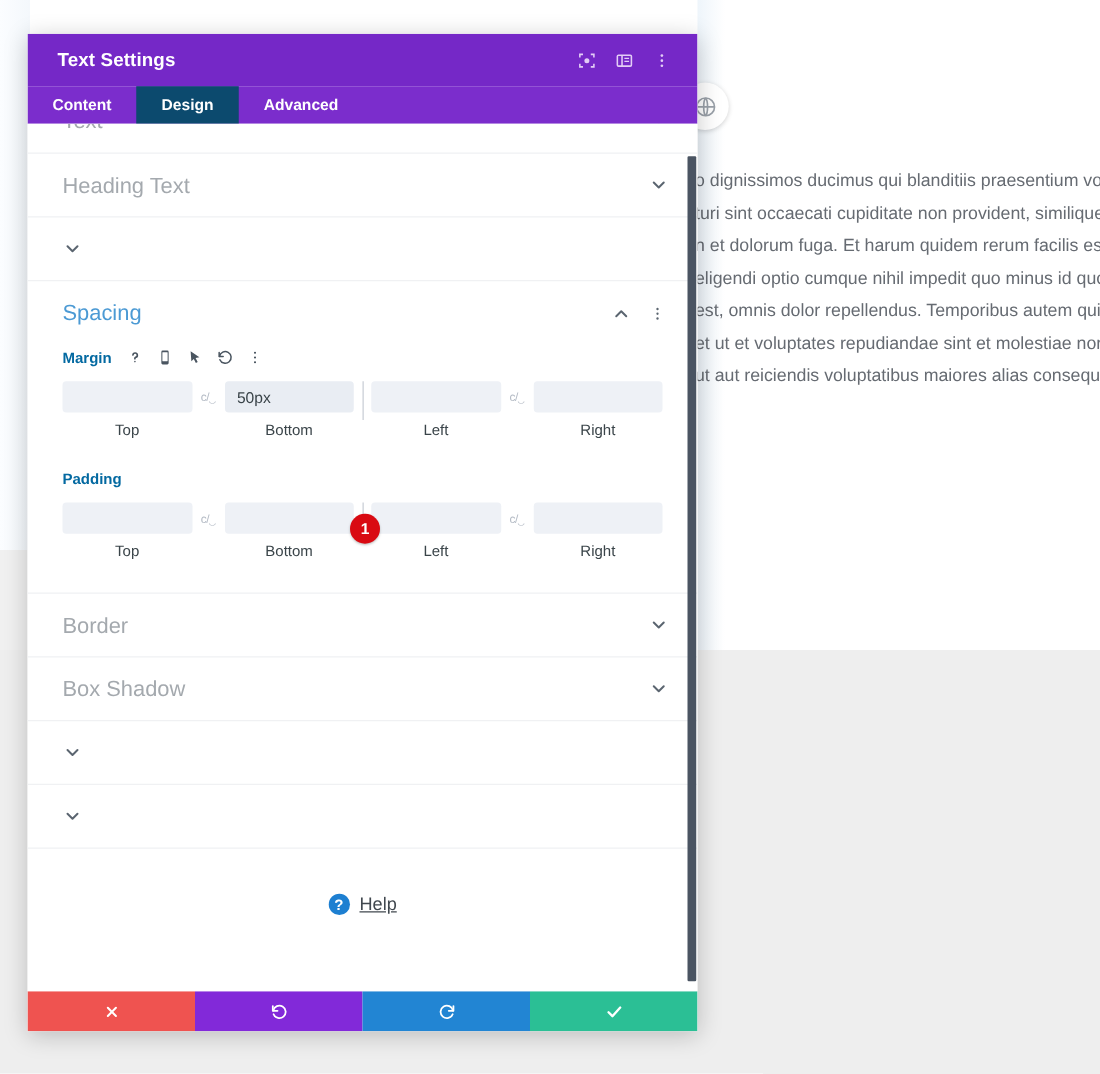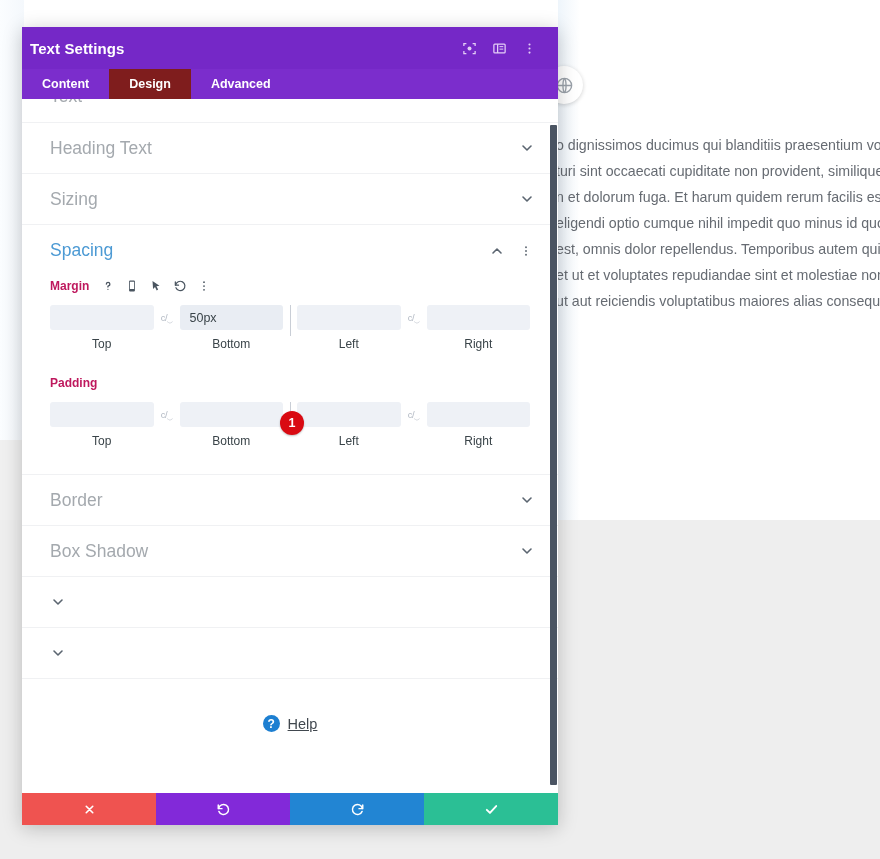--- a/index.html
+++ b/index.html
@@ -98,21 +98,21 @@
     overflow: hidden;
   }
 
   
   #modal-header {
     background: #7528c7;
     height: 42px;
     flex: 0 0 42px;
     display: flex;
     align-items: center;
-    padding: 0 14px 0 8px;
+    padding: 0 14px 0 24px;
     box-sizing: border-box;
   }
   #modal-title {
     color: #ffffff;
     font-size: 15px;
     font-weight: bold;
     flex: 1;
     letter-spacing: 0.1px;
   }
   .hdr-icon {
@@ -136,21 +136,21 @@
   .tab {
     display: flex;
     align-items: center;
     padding: 0 20px;
     color: #ffffff;
     font-size: 12.5px;
     font-weight: bold;
     cursor: pointer;
     white-space: nowrap;
   }
-  .tab.active { background: #7f1d1d; }
+  .tab.active { background: #0c4a6e; }
 
   
   #modal-body {
     flex: 1 1 auto;
     position: relative;
     overflow: hidden;
     background: #ffffff;
   }
   #modal-scroll {
     position: absolute;
@@ -206,21 +206,21 @@
   .fg-label-row {
     display: flex;
     align-items: center;
     gap: 9px;
     margin-bottom: 9px;
     height: 20px;
   }
   .fg-label {
     font-size: 12px;
     font-weight: bold;
-    color: #be185d;
+    color: #0369a1;
     margin-right: 2px;
   }
   .fg-ico {
     color: #4a5560;
     display: flex;
     align-items: center;
     justify-content: center;
     width: 15px;
     height: 15px;
     cursor: pointer;
@@ -450,21 +450,20 @@
       <div class="acc-row">
         <div class="acc-title">Heading Text</div>
         <div class="chev">
           <svg width="16" height="16" viewBox="0 0 24 24" fill="none" stroke="currentColor" stroke-width="2.4" stroke-linecap="round" stroke-linejoin="round">
               <path d="M6 9l6 6 6-6"></path>
             </svg>
         </div>
       </div>
 
       <div class="acc-row">
-        <div class="acc-title">Sizing</div>
         <div class="chev">
           <svg width="16" height="16" viewBox="0 0 24 24" fill="none" stroke="currentColor" stroke-width="2.4" stroke-linecap="round" stroke-linejoin="round">
               <path d="M6 9l6 6 6-6"></path>
             </svg>
         </div>
       </div>
 
       <div id="spacing-section">
         <div id="spacing-head">
           <div class="acc-title">Spacing</div>

